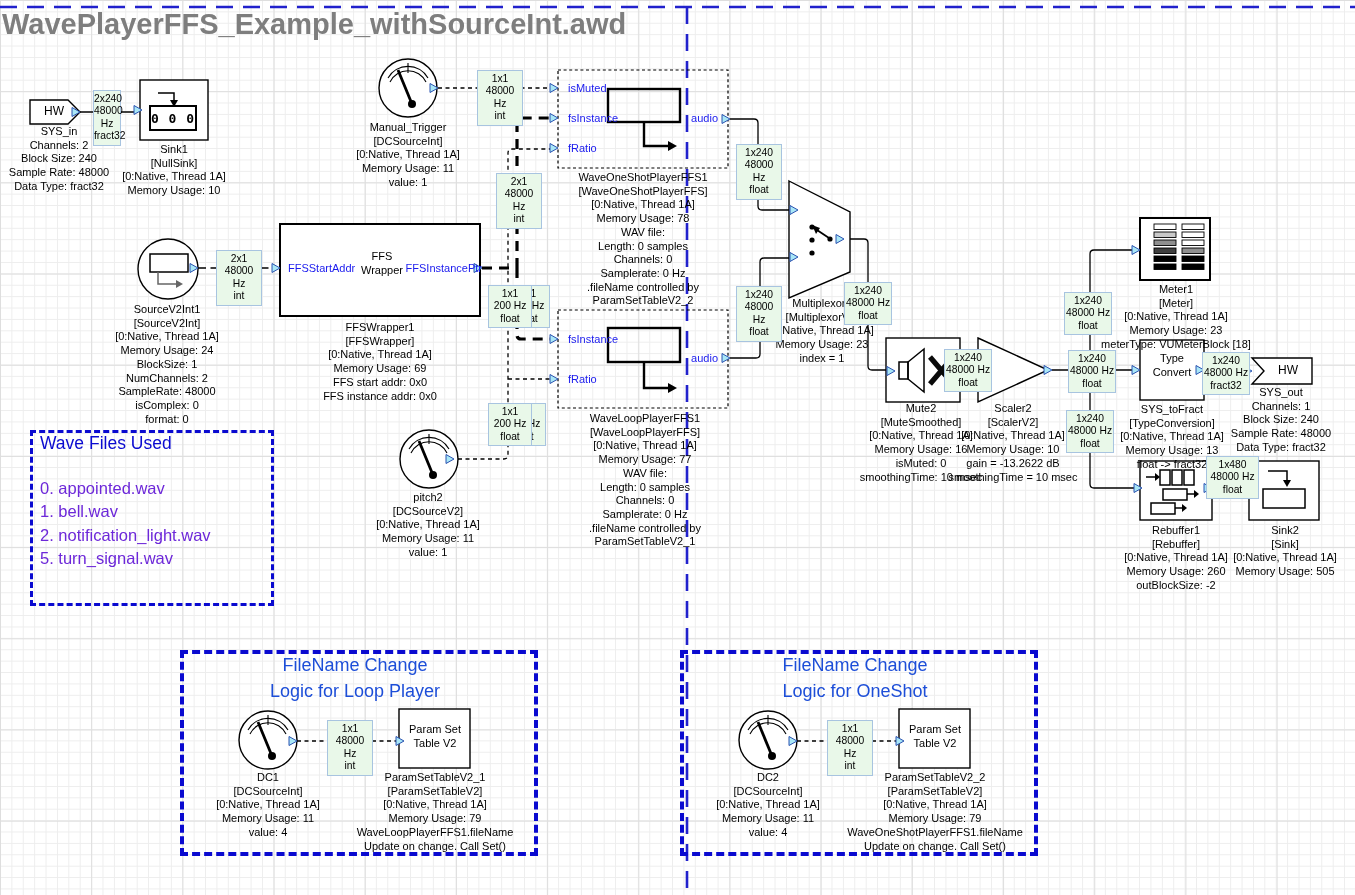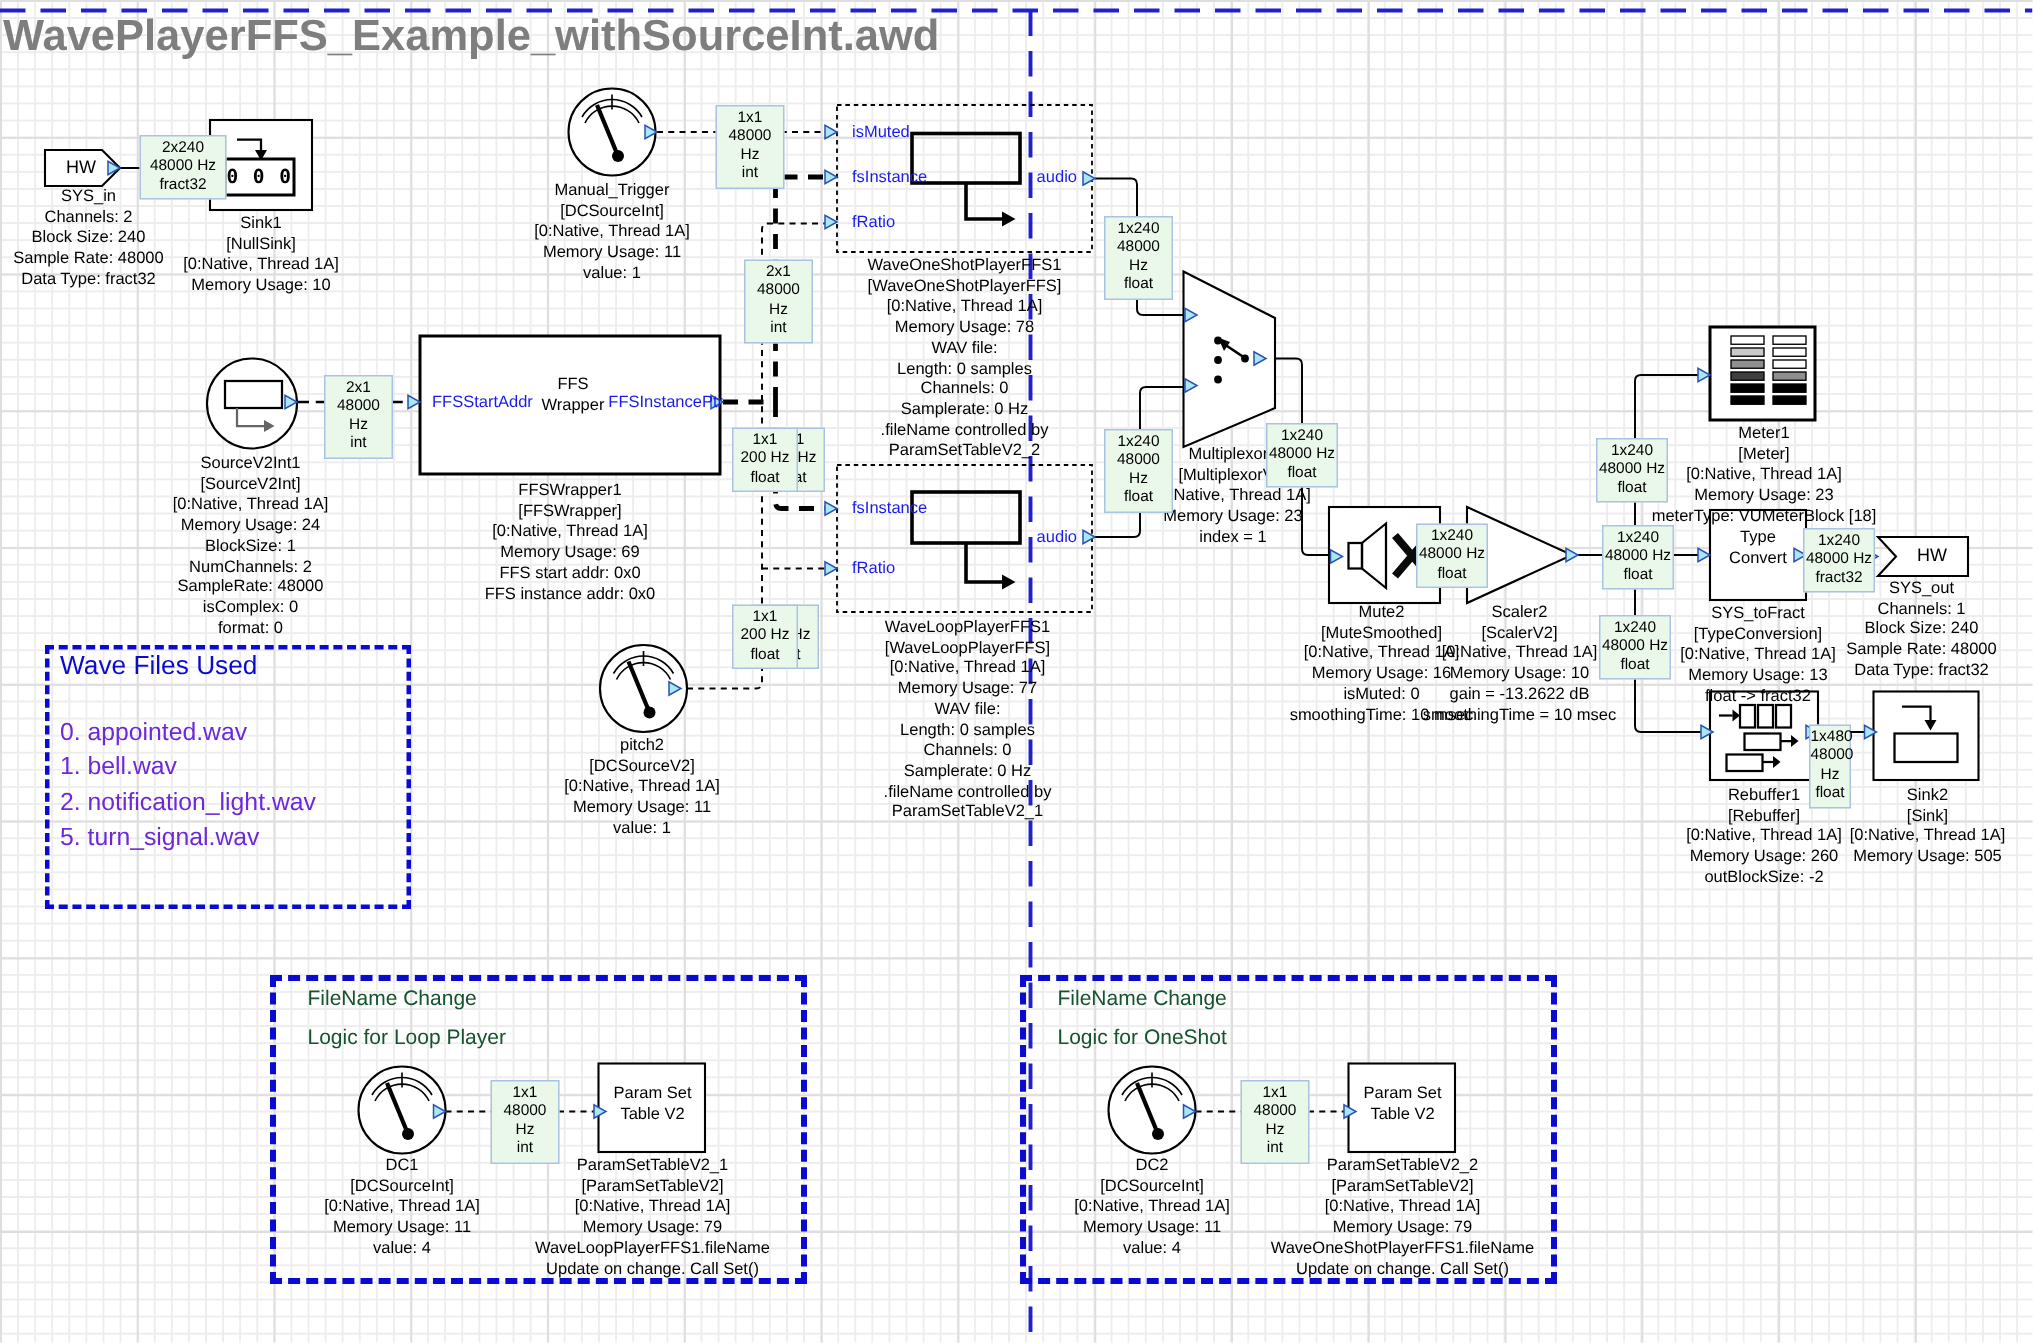--- a/index.html
+++ b/index.html
@@ -35,21 +35,21 @@
   .caption .ln{white-space:nowrap}
   .caption .b,.blue .b{font-weight:normal}
   .portlabel{position:absolute;z-index:3;font-size:11px;color:#1a1aee;white-space:nowrap}
   .pl-r{text-align:right}
   .btext{position:absolute;z-index:3;font-size:11px;line-height:13.5px;text-align:center;color:#000}
   .counter{position:absolute;z-index:3;font-family:"DejaVu Sans Mono",monospace;font-weight:bold;font-size:13px;text-align:center;color:#000;letter-spacing:1px}
   .anno{position:absolute;z-index:2;border:3px dashed #0a0ad0}
   .anno.thick{border-width:4px}
   .anno-title{position:absolute;z-index:3;color:#0a0ad0;font-size:17.5px;white-space:nowrap}
   .anno-items{position:absolute;z-index:3;color:#6d28d9;font-size:16.5px;line-height:23.4px;white-space:nowrap}
-  .anno-title2{position:absolute;z-index:3;color:#14532d;font-size:14px;line-height:26px;}
+  .anno-title2{position:absolute;z-index:3;color:#1d4ed8;font-size:18px;line-height:26px;text-align:center}
 </style>
 </head>
 <body>
 
 <svg class="layer" width="1355" height="895" viewBox="0 0 1355 895">
   <defs>
     <polygon id="parrow" points="0,-4.5 0,4.5 8,0"></polygon>
     <g id="gauge">
       <circle r="29" fill="#fff" stroke="#000" stroke-width="1.4"></circle>
       <path d="M -20 -10 A 23 23 0 0 1 20 -10" fill="none" stroke="#000" stroke-width="1.1"></path>
@@ -224,21 +224,21 @@
 <div class="portlabel" style="left:568px;top:82px">isMuted</div>
 <div class="portlabel" style="left:568px;top:112px">fsInstance</div>
 <div class="portlabel" style="left:568px;top:142px">fRatio</div>
 <div class="portlabel pl-r" style="left:682px;top:112px;width:36px">audio</div>
 <div class="portlabel" style="left:568px;top:333px">fsInstance</div>
 <div class="portlabel" style="left:568px;top:373px">fRatio</div>
 <div class="portlabel pl-r" style="left:682px;top:352px;width:36px">audio</div>
 <div class="portlabel" style="left:288px;top:262px">FFSStartAddr</div>
 <div class="portlabel pl-r" style="left:396px;top:262px;width:86px">FFSInstancePtr</div>
 
-<div class="wlabel" style="left:93px;top:90px;width:58px">
+<div class="wlabel" style="left:93px;top:90px;width:28px">
     <div class="ln">2x240</div>
     <div class="ln">48000 Hz</div>
     <div class="ln">fract32</div>
   </div>
 <div class="wlabel" style="left:477px;top:70px;width:46px">
     <div class="ln">1x1</div>
     <div class="ln">48000 Hz</div>
     <div class="ln">int</div>
   </div>
 <div class="wlabel" style="left:216px;top:250px;width:46px">
@@ -304,21 +304,21 @@
 <div class="wlabel" style="left:1066px;top:410px;width:48px">
     <div class="ln">1x240</div>
     <div class="ln">48000 Hz</div>
     <div class="ln">float</div>
   </div>
 <div class="wlabel" style="left:1202px;top:352px;width:48px">
     <div class="ln">1x240</div>
     <div class="ln">48000 Hz</div>
     <div class="ln">fract32</div>
   </div>
-<div class="wlabel" style="left:1206px;top:483px;width:28px">
+<div class="wlabel" style="left:1206px;top:456px;width:53px">
     <div class="ln">1x480</div>
     <div class="ln">48000 Hz</div>
     <div class="ln">float</div>
   </div>
 <div class="wlabel" style="left:327px;top:720px;width:46px">
     <div class="ln">1x1</div>
     <div class="ln">48000 Hz</div>
     <div class="ln">int</div>
   </div>
 <div class="wlabel" style="left:827px;top:720px;width:46px">

